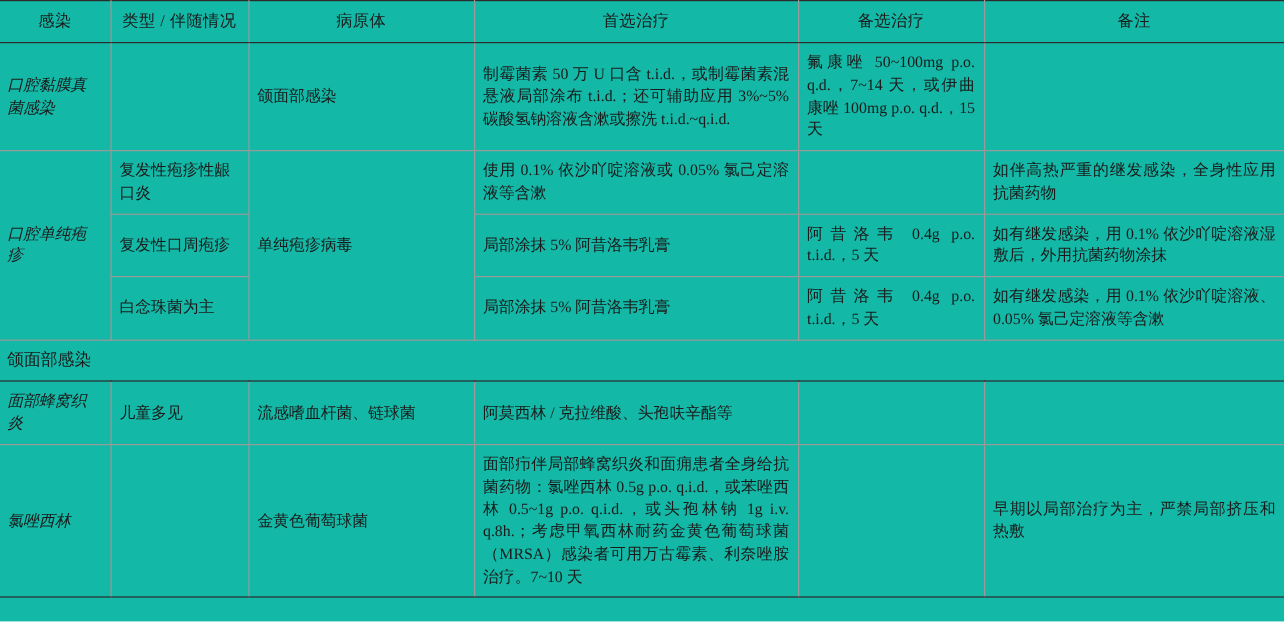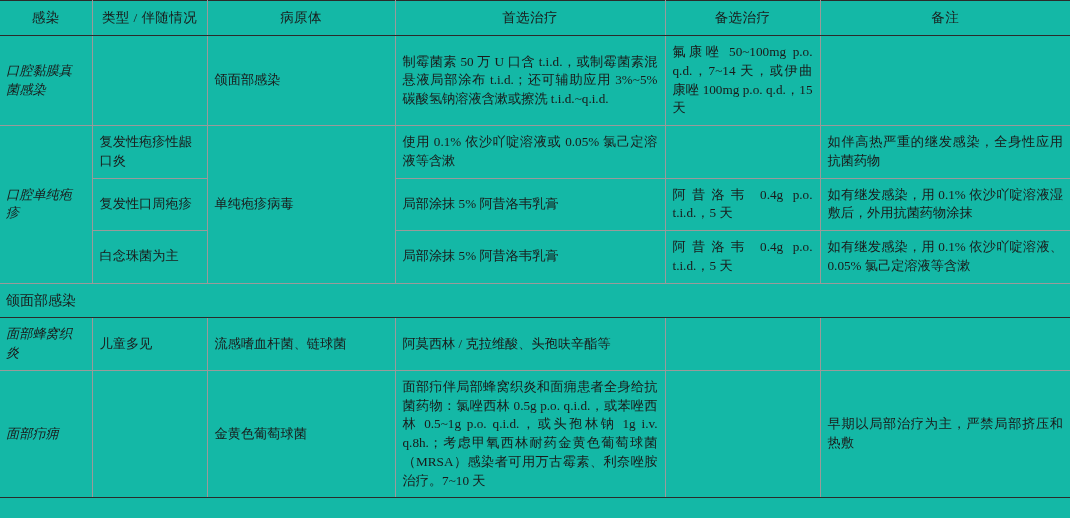--- a/index.html
+++ b/index.html
@@ -129,21 +129,21 @@
       <tr>
         <td class="col0">面部蜂窝织炎</td>
         <td>儿童多见</td>
         <td>流感嗜血杆菌、链球菌</td>
         <td>阿莫西林 / 克拉维酸、头孢呋辛酯等</td>
         <td></td>
         <td></td>
       </tr>
 
       <tr class="lastrow">
-        <td class="col0">面部疖痈</td>
+        <td class="col0">氯唑西林</td>
         <td></td>
         <td>金黄色葡萄球菌</td>
         <td class="just">面部疖伴局部蜂窝织炎和面痈患者全身给抗菌药物：氯唑西林 0.5g p.o. q.i.d.，或苯唑西林 0.5~1g p.o. q.i.d.，或头孢林钠 1g i.v. q.8h.；考虑甲氧西林耐药金黄色葡萄球菌（MRSA）感染者可用万古霉素、利奈唑胺治疗。7~10 天</td>
         <td></td>
         <td class="just">早期以局部治疗为主，严禁局部挤压和热敷</td>
       </tr>
 
     </tbody>
   </table>
 </div>

